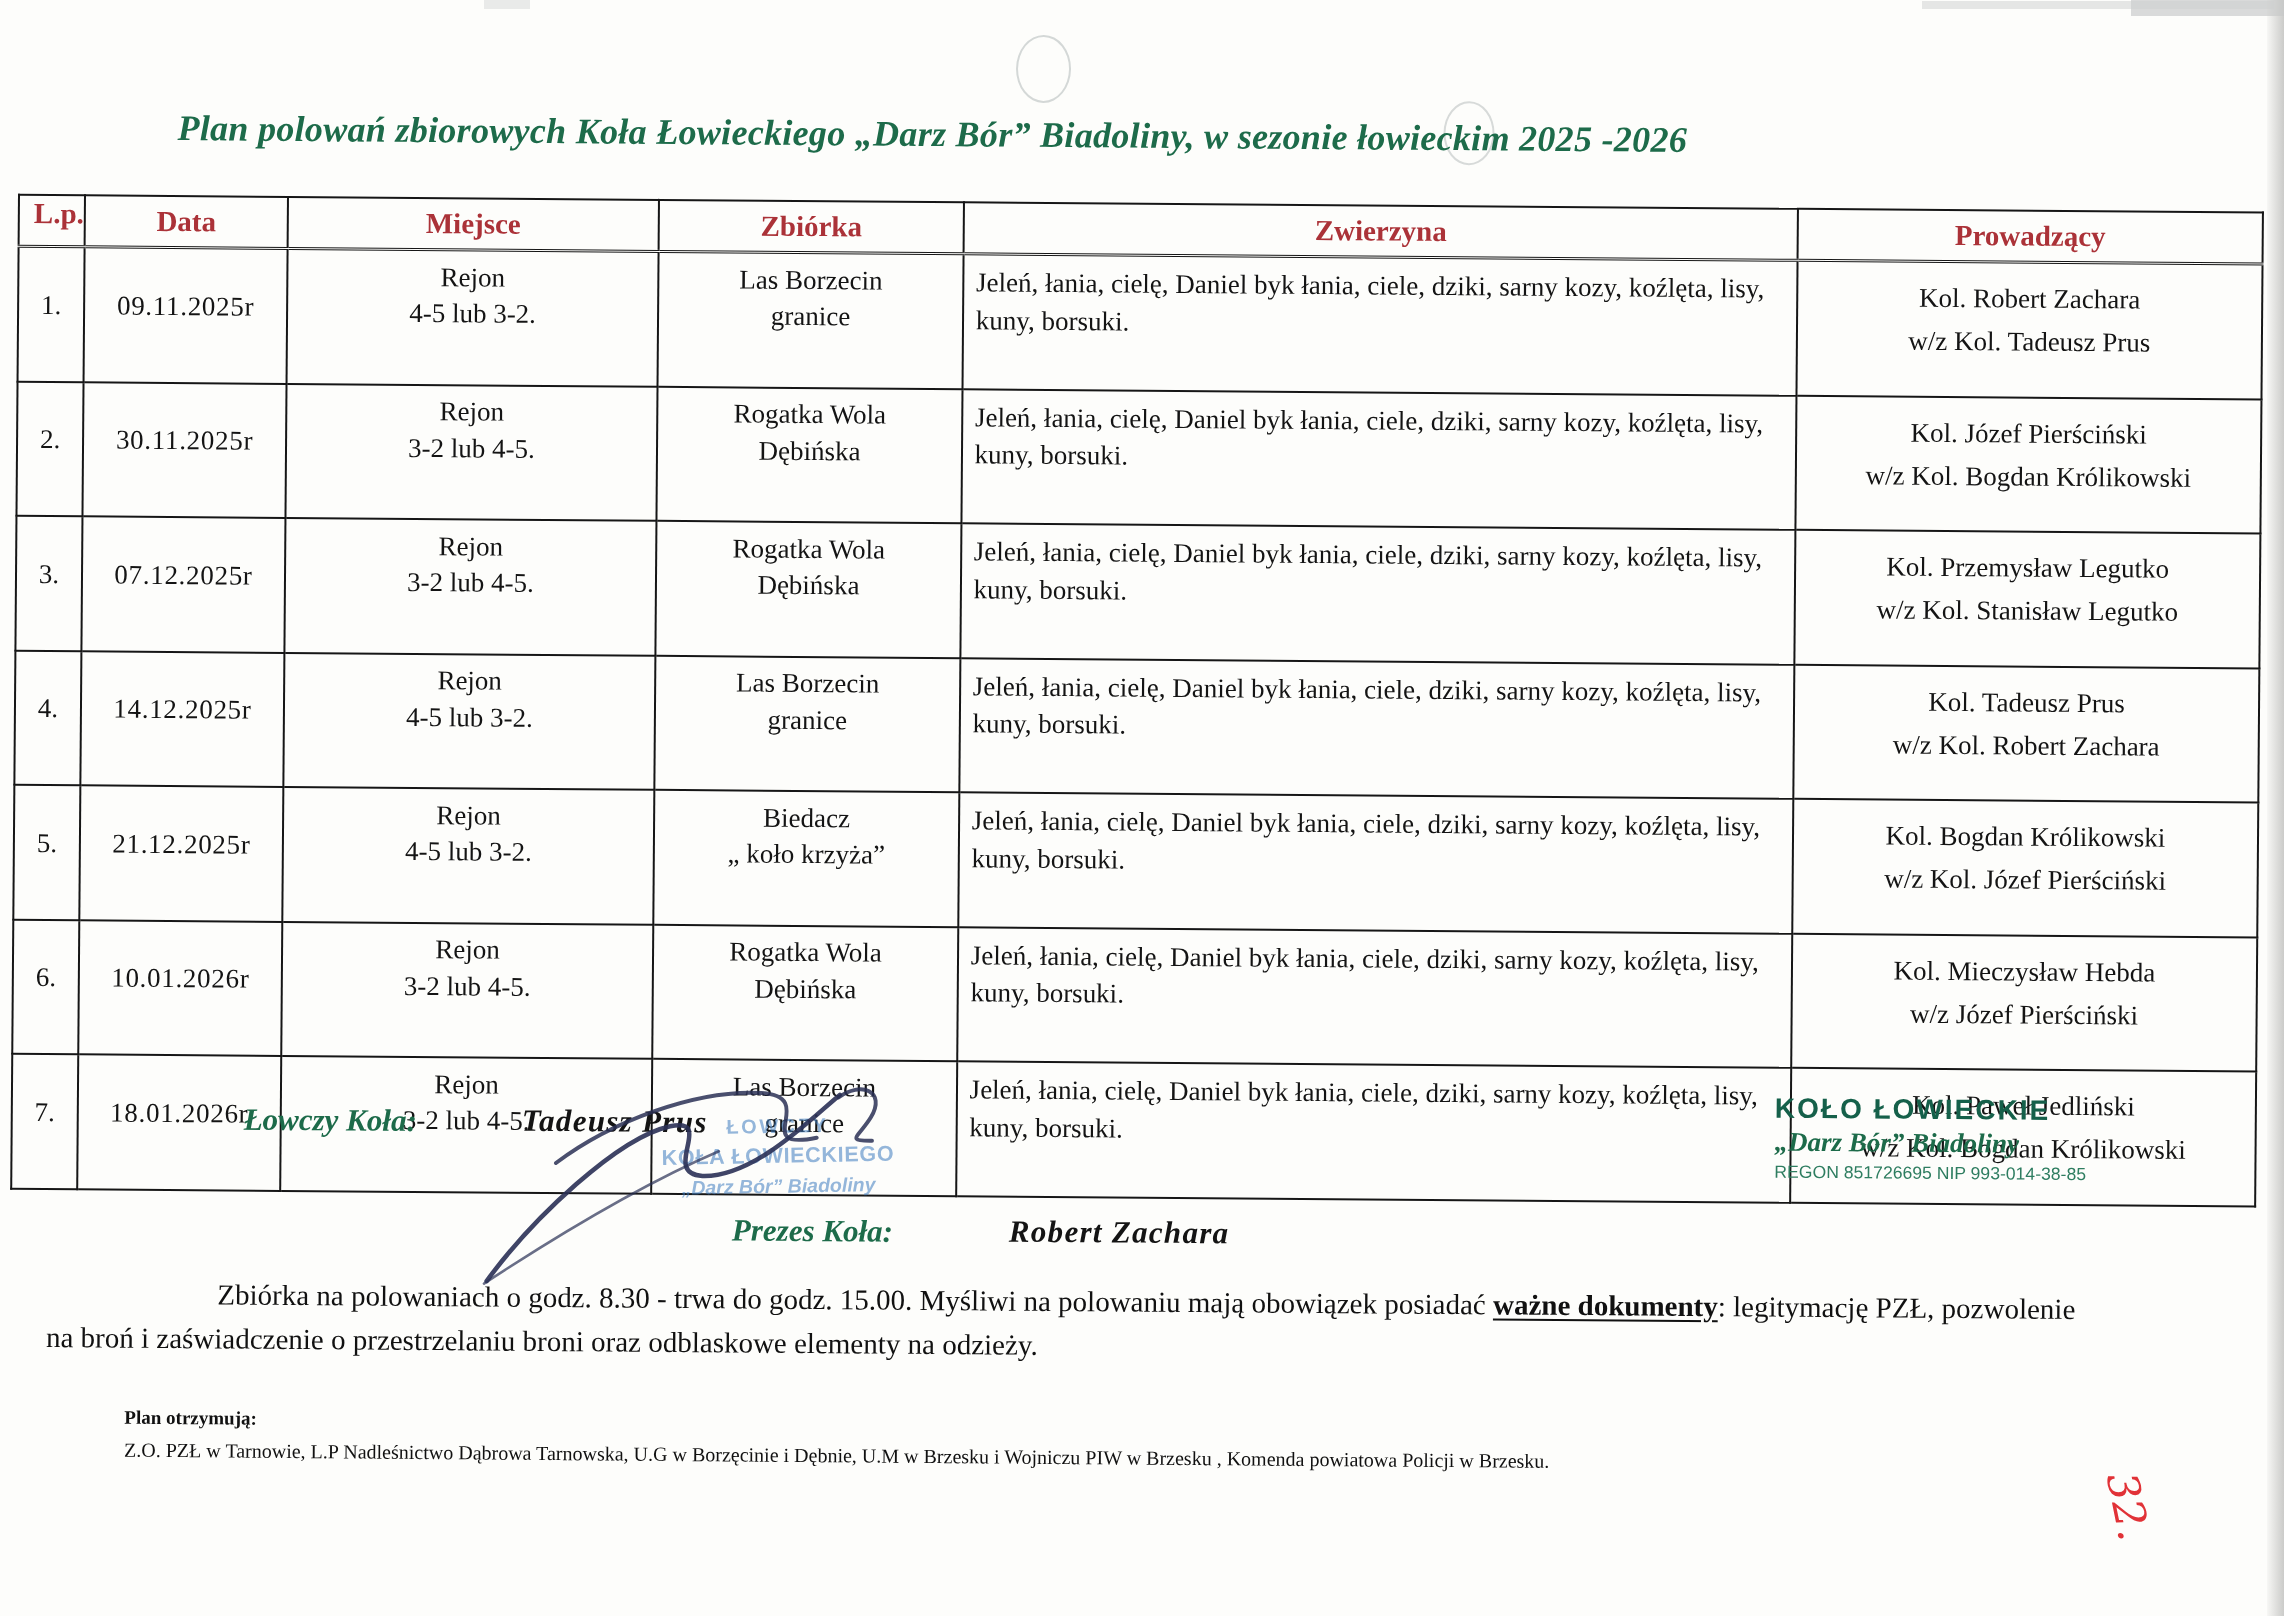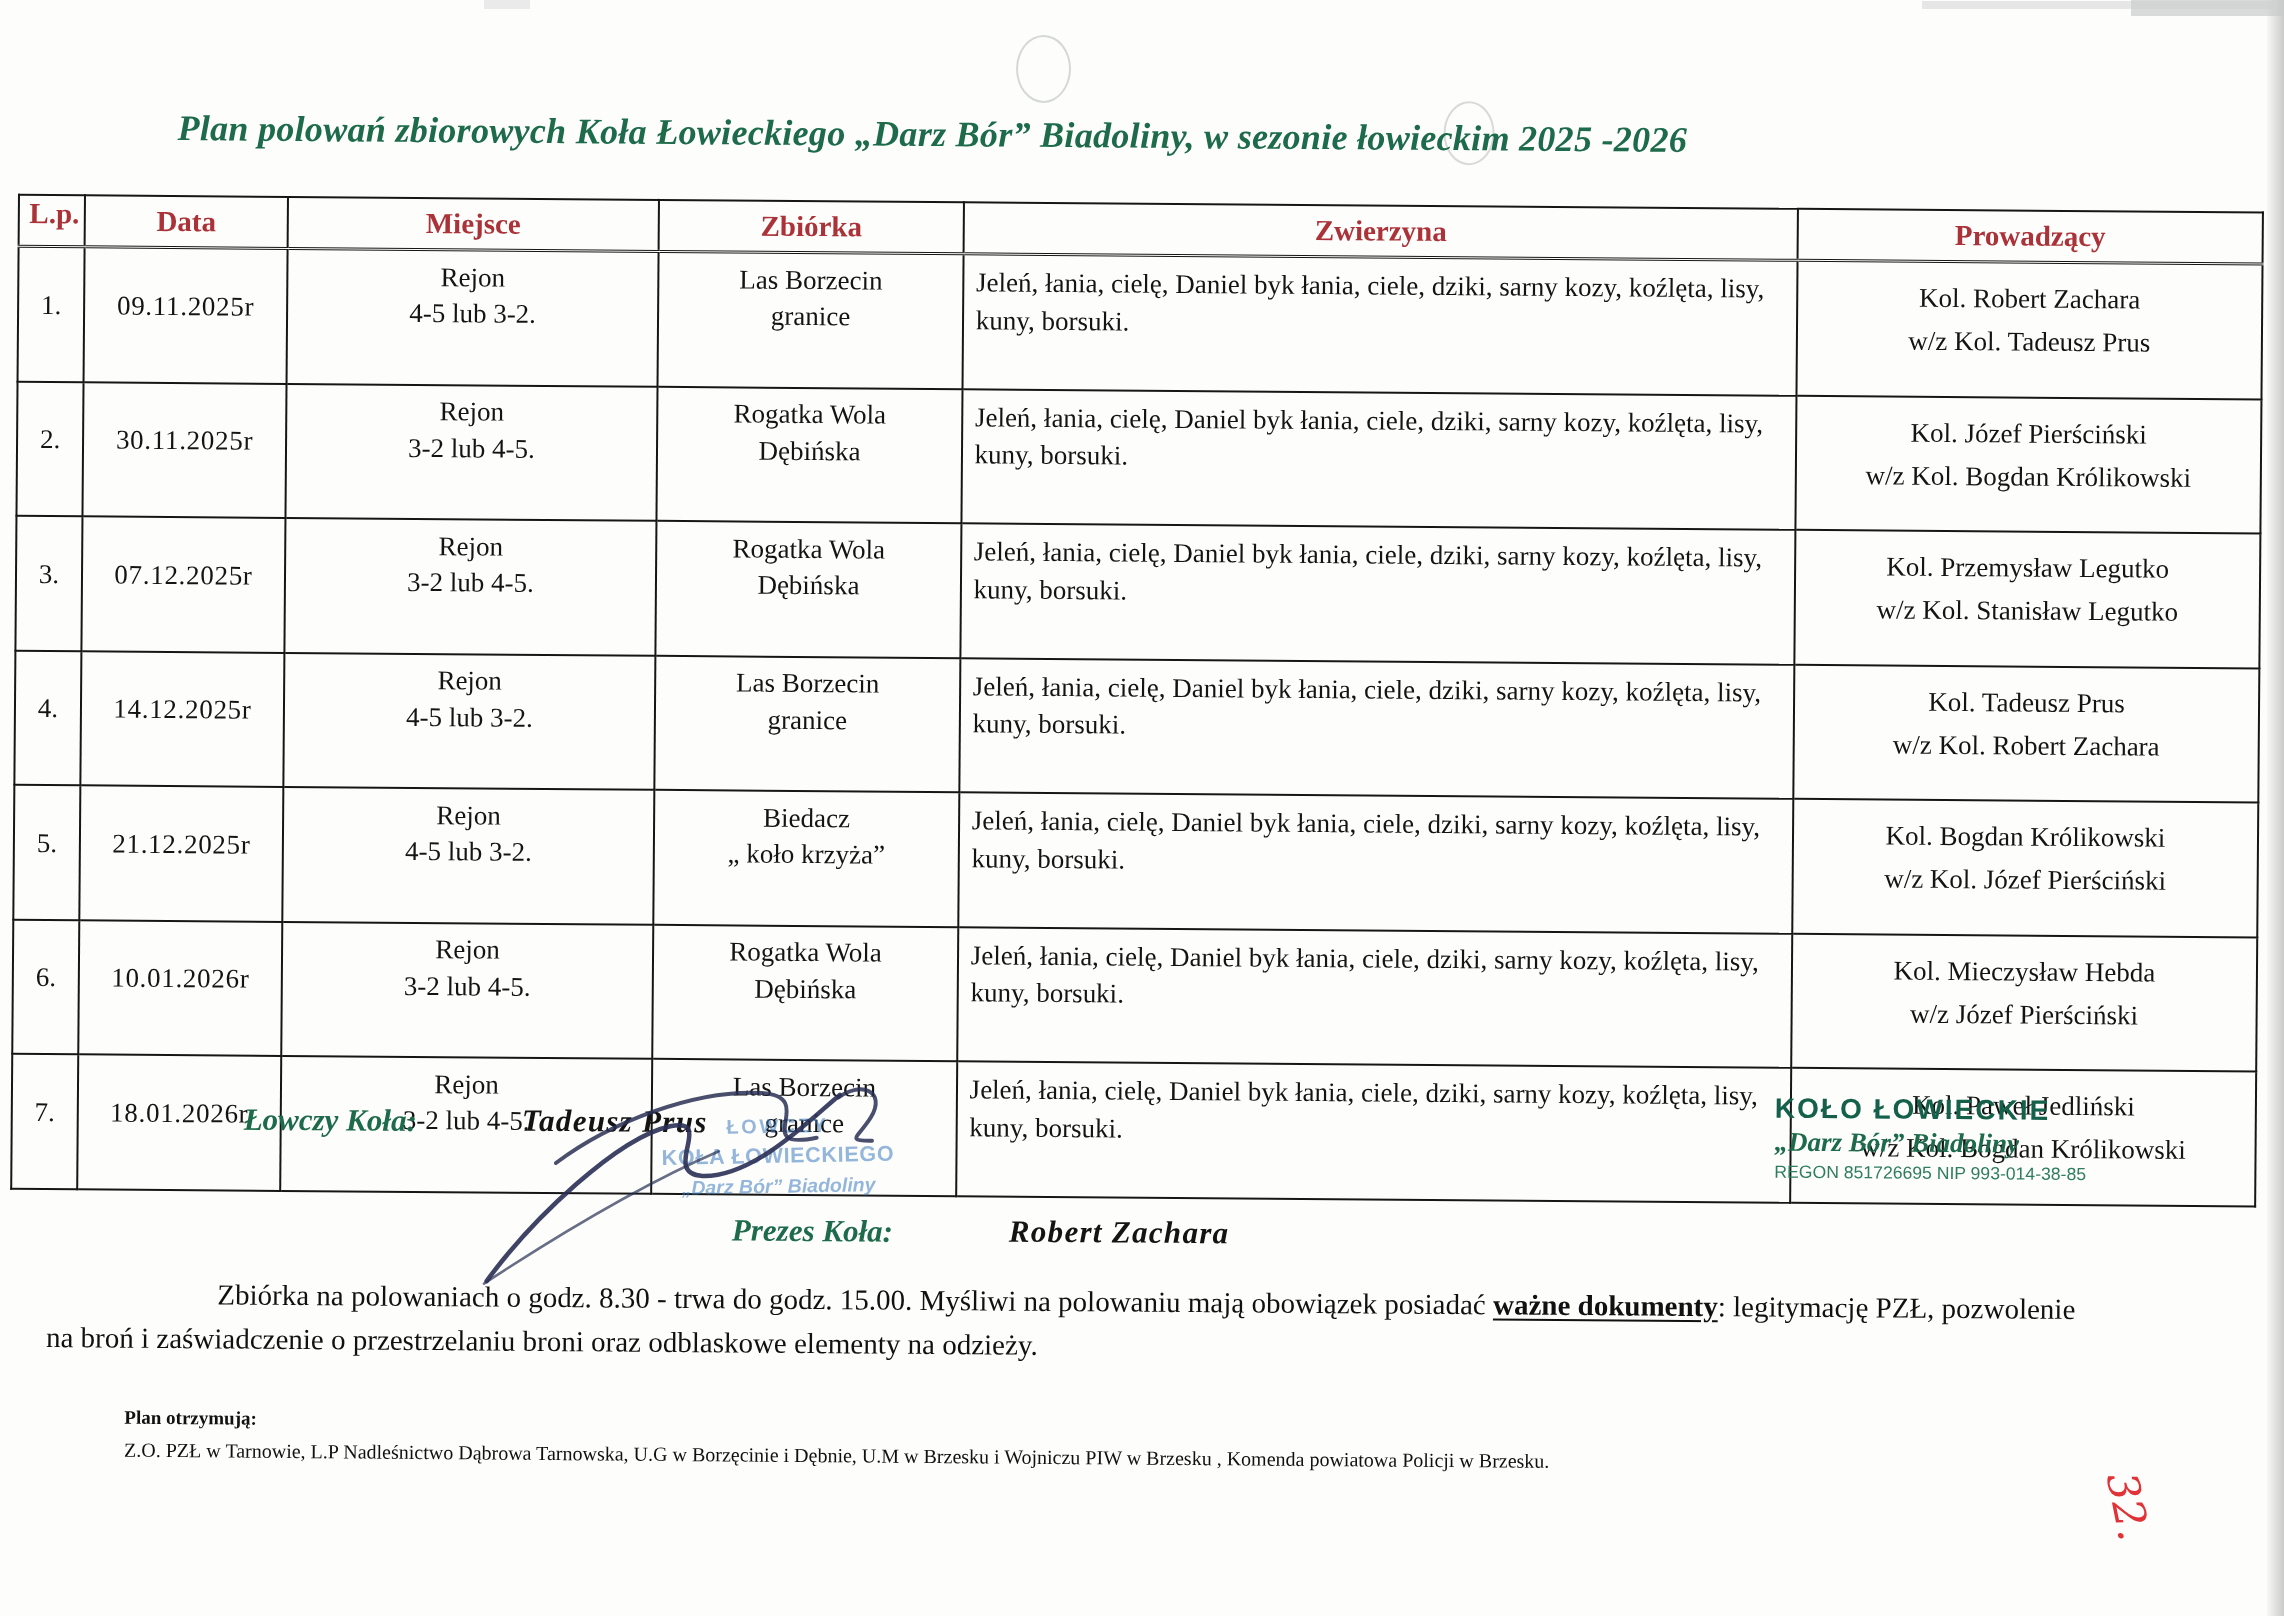--- a/index.html
+++ b/index.html
@@ -33,21 +33,21 @@
   table.plan{
     position:absolute;left:18px;top:194px;width:2245px;
     border-collapse:collapse;table-layout:fixed;
     background:transparent;
   }
   table.plan th,table.plan td{border:2.6px solid #161616;}
   table.plan th{
     height:47px;font-size:29px;font-weight:bold;color:#ab3238;
     border-bottom:3.9px double #161616;
   }
-  th.lp-h{font-size:21.5px;color:#1b1b1b;vertical-align:top;text-align:center;padding:1.3px 0 0 5.2px;}
+  th.lp-h{font-size:21.5px;color:#1b1b1b;vertical-align:top;text-align:right;padding:1.3px 0 0 5.2px;}
   table.plan td{height:112px;font-size:27px;color:#141414;}
   td.c-lp{text-align:center;vertical-align:middle;padding-bottom:19.5px;}
   td.c-data{text-align:center;vertical-align:middle;padding-bottom:19.5px;letter-spacing:0.7px;}
   td.c-two{text-align:center;vertical-align:top;padding-top:7.8px;line-height:1.35;}
   td.c-zw{vertical-align:top;text-align:left;padding:9px 17px 0 11.7px;line-height:1.4;}
   td.c-prow{vertical-align:top;text-align:center;color:#2579b8;padding-top:14.3px;line-height:1.6;}
 
   .lowczy-label,.prezes-label{
     position:absolute;font-size:31px;font-weight:bold;font-style:italic;color:#1d6b4a;white-space:nowrap;
   }

